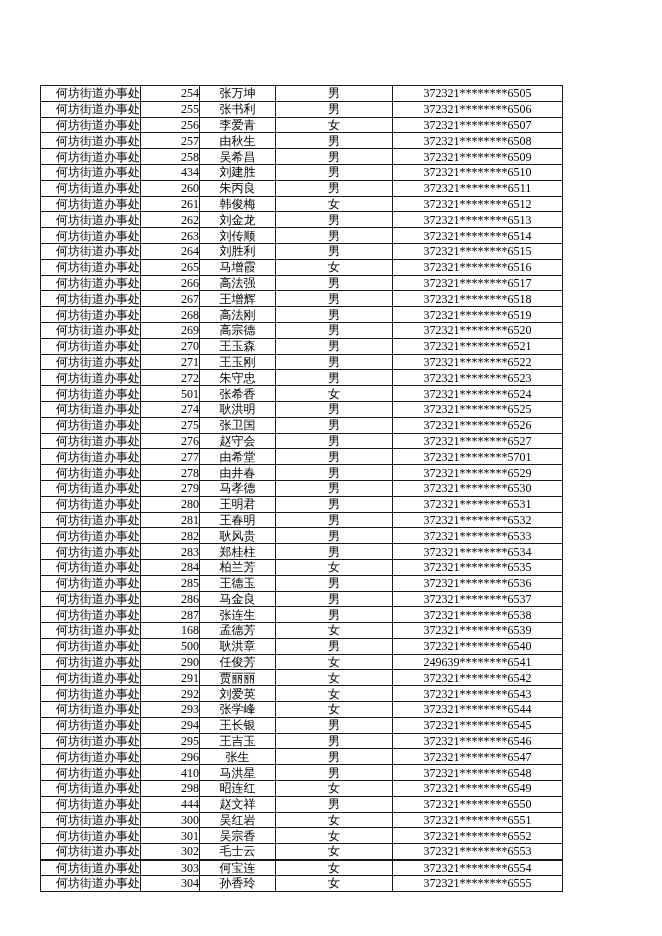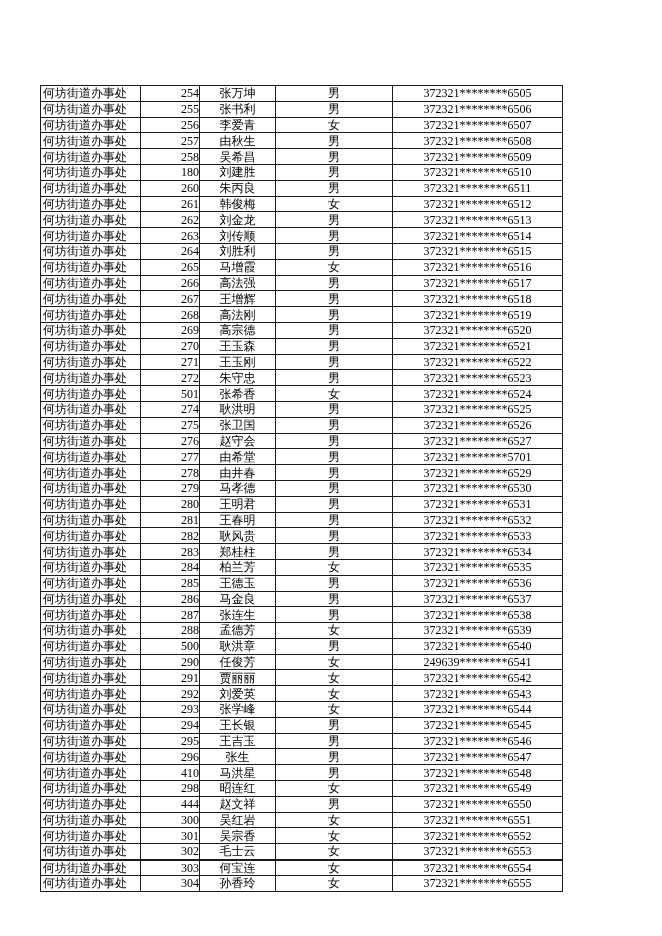--- a/index.html
+++ b/index.html
@@ -25,21 +25,21 @@
     border: 1px solid #1a1a1a;
     font-size: 12px;
     line-height: 14px;
     height: 15.8px;
     padding: 0;
     text-align: center;
     vertical-align: middle;
     white-space: nowrap;
     overflow: hidden;
   }
-  td.office { width: 100px; text-align: left; padding-left: 2px; }
+  td.office { width: 100px; text-align: left; padding-left: 15px; }
   td.no     { width: 37px; padding-left: 40px;  }
   td.name   { width: 76px;  }
   td.gender { width: 117px; }
   td.id     { width: 170px; }
   tr.page-break td { border-top-width: 2px; }
 </style>
 </head>
 <body>
 
 <div class="sheet">
@@ -75,21 +75,21 @@
   </tr>
         <tr>
     <td class="office">何坊街道办事处</td>
     <td class="no">258</td>
     <td class="name">吴希昌</td>
     <td class="gender">男</td>
     <td class="id">372321********6509</td>
   </tr>
         <tr>
     <td class="office">何坊街道办事处</td>
-    <td class="no">180</td>
+    <td class="no">434</td>
     <td class="name">刘建胜</td>
     <td class="gender">男</td>
     <td class="id">372321********6510</td>
   </tr>
         <tr>
     <td class="office">何坊街道办事处</td>
     <td class="no">260</td>
     <td class="name">朱丙良</td>
     <td class="gender">男</td>
     <td class="id">372321********6511</td>
@@ -278,21 +278,21 @@
   </tr>
         <tr>
     <td class="office">何坊街道办事处</td>
     <td class="no">287</td>
     <td class="name">张连生</td>
     <td class="gender">男</td>
     <td class="id">372321********6538</td>
   </tr>
         <tr>
     <td class="office">何坊街道办事处</td>
-    <td class="no">288</td>
+    <td class="no">168</td>
     <td class="name">孟德芳</td>
     <td class="gender">女</td>
     <td class="id">372321********6539</td>
   </tr>
         <tr>
     <td class="office">何坊街道办事处</td>
     <td class="no">500</td>
     <td class="name">耿洪章</td>
     <td class="gender">男</td>
     <td class="id">372321********6540</td>

